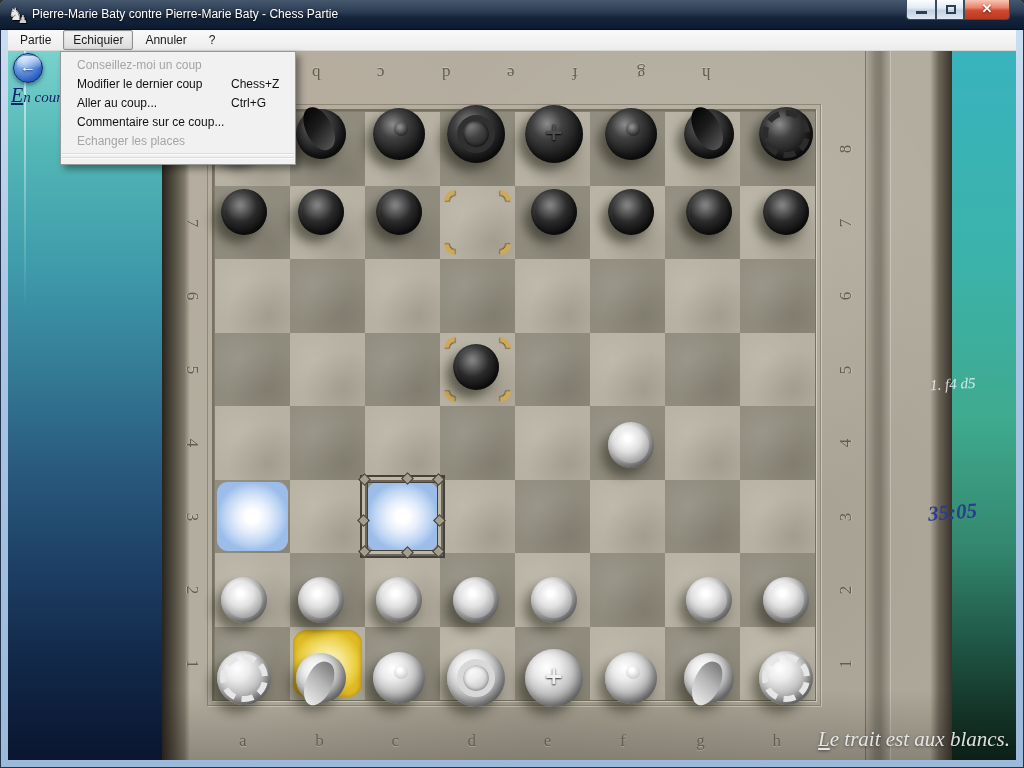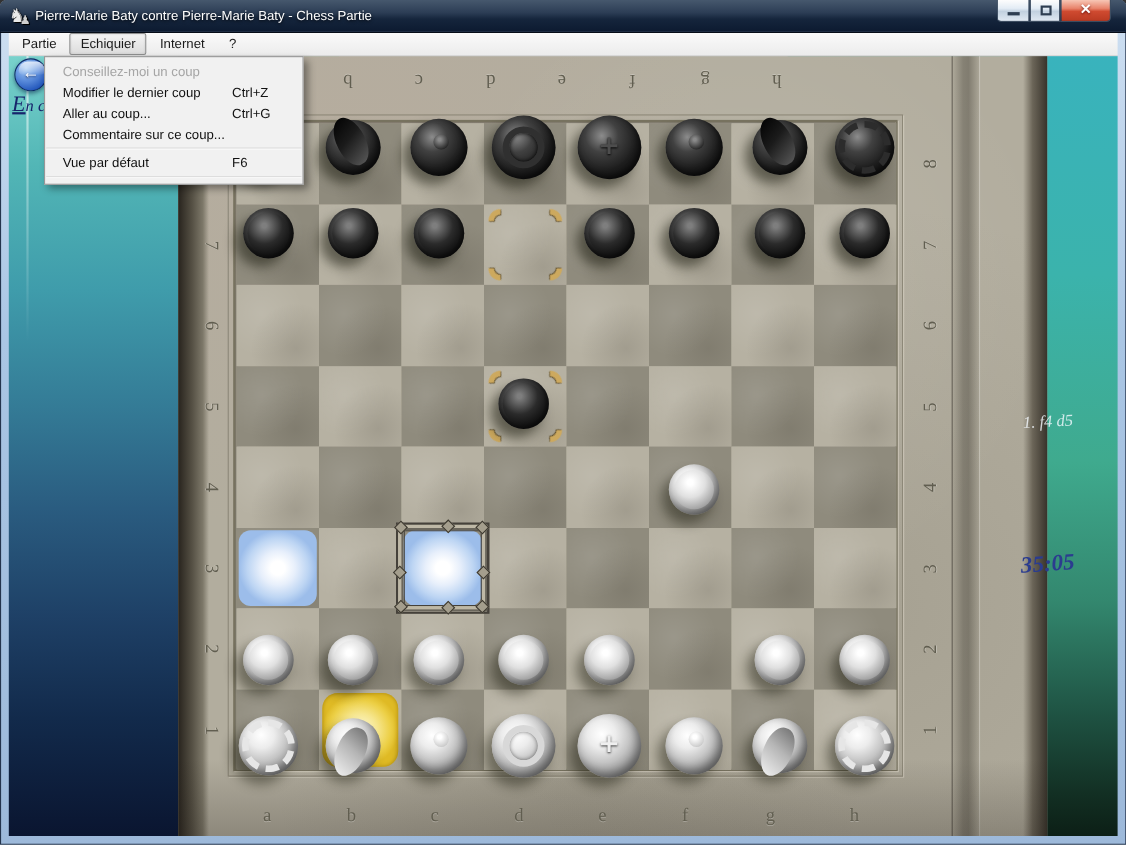--- a/index.html
+++ b/index.html
@@ -33,21 +33,21 @@
 
   
   .menubar { position:absolute; left:8px; top:30px; width:1008px; height:21px; z-index:55;
     background:linear-gradient(180deg,#fafafa,#ececec); border-bottom:1px solid #d8d8d8;
     display:flex; align-items:center; font-size:12px; color:#1a1a1a; }
   .menubar-item { padding:2px 9px; margin-left:2px; border:1px solid transparent; border-radius:2px; }
   .menubar-item.active { border-color:#8e8f8f;
     background:linear-gradient(180deg,#f4f4f4,#dcdcdc); box-shadow:inset 0 0 2px rgba(0,0,0,.15); }
 
   
-  .dropdown { position:absolute; left:40px; top:51px; width:236px; z-index:70;
+  .dropdown { position:absolute; left:60px; top:51px; width:236px; z-index:70;
     background:#f1f1f1; border:1px solid #979797; padding:3px 0;
     box-shadow:4px 4px 7px rgba(0,0,0,.4); font-size:12px; }
   .menu-row { height:19px; display:flex; align-items:center; color:#111; }
   .menu-row .m-label { margin-left:16px; flex:1; white-space:nowrap; }
   .menu-row .m-shortcut { width:58px; margin-right:6px; text-align:left; }
   .menu-row.disabled { color:#a5a5a5; }
   .menu-row.highlight { background:linear-gradient(180deg,#4fa3f5,#2f84e8); color:#ffffff; }
   .menu-sep { height:1px; background:#dddddd; margin:3px 1px; box-shadow:0 1px 0 #fbfbfb; }
 
   
@@ -186,46 +186,46 @@
         <div class="glyph-max"></div>
       </div>
     <div class="win-btn close">
         <div class="glyph-close">✕</div>
       </div>
   </div>
 
   <div class="menubar" id="menubar">
       <div class="menubar-item">Partie</div>
       <div class="menubar-item active">Echiquier</div>
-      <div class="menubar-item">Internet</div>
+      <div class="menubar-item">Annuler</div>
       <div class="menubar-item">?</div>
     </div>
 
   <div class="dropdown" id="dropdown">
       <div class="menu-row disabled">
         <span class="m-label">Conseillez-moi un coup</span>
         <span class="m-shortcut"></span>
       </div>
       <div class="menu-row">
         <span class="m-label">Modifier le dernier coup</span>
-        <span class="m-shortcut">Ctrl+Z</span>
+        <span class="m-shortcut">Chess+Z</span>
       </div>
       <div class="menu-row">
         <span class="m-label">Aller au coup...</span>
         <span class="m-shortcut">Ctrl+G</span>
       </div>
       <div class="menu-row">
         <span class="m-label">Commentaire sur ce coup...</span>
         <span class="m-shortcut"></span>
       </div>
+      <div class="menu-row disabled">
+        <span class="m-label">Echanger les places</span>
+        <span class="m-shortcut"></span>
+      </div>
       <div class="menu-sep"></div>
-      <div class="menu-row">
-        <span class="m-label">Vue par défaut</span>
-        <span class="m-shortcut">F6</span>
-      </div>
       <div class="menu-sep"></div>
     </div>
 
   <div class="bg-left"></div>
   <div class="bg-right"></div>
 
   <div class="board" id="board">
     <div class="board-bevel-left"></div>
     <div class="board-bevel-right"></div>
     <div class="board-groove"></div>
@@ -390,14 +390,15 @@
         <div class="coord rightn" style="left: 680px; top: 602.5px;">1</div>
       </div>
   </div>
 
   <div class="back-button">
     <div class="back-arrow">←</div>
   </div>
   <div class="status-text">En cours</div>
   <div class="moves-text">1. f4  d5</div>
   <div class="clock-text">35:05</div>
+  <div class="turn-text">Le trait est aux blancs.</div>
 
 </div>
 
 </body></html>

